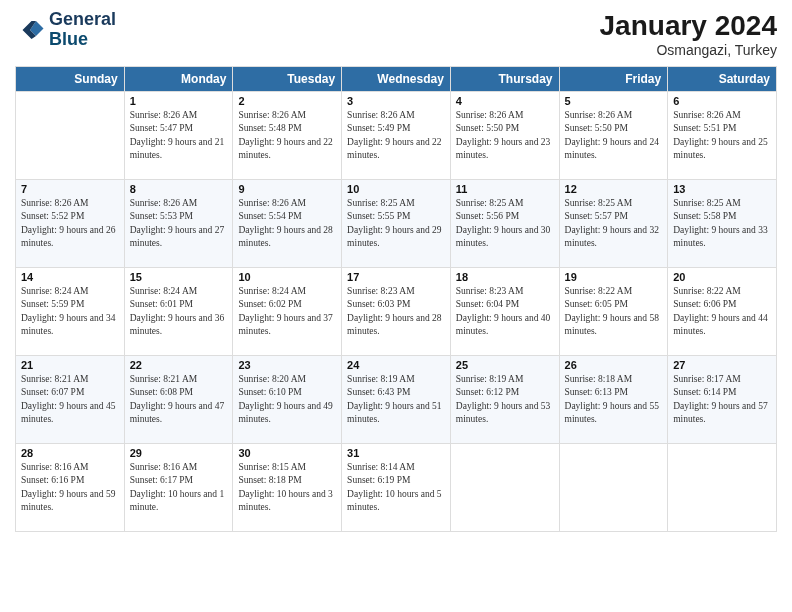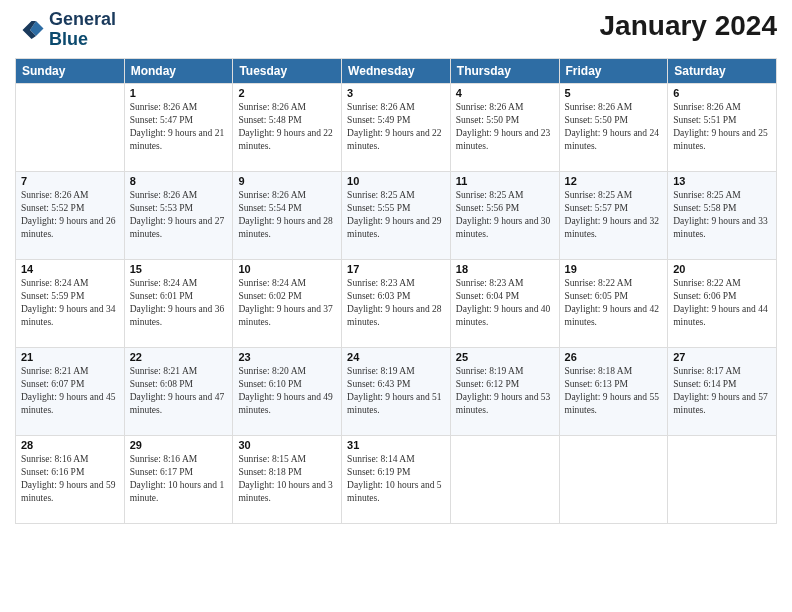--- a/index.html
+++ b/index.html
@@ -52,21 +52,21 @@
     .calendar {
       width: 100%;
       border-collapse: collapse;
     }
     .calendar th {
       background-color: #2e6da4;
       color: #fff;
       font-size: 12px;
       font-weight: bold;
       padding: 5px 6px;
-      text-align: left;
+      text-align: right;
       border: 1px solid #ddd;
     }
     .calendar td {
       border: 1px solid #ddd;
       vertical-align: top;
       padding: 3px 5px;
       width: calc(100% / 7);
       height: 88px;
       font-size: 9.5px;
       color: #222;
@@ -102,20 +102,21 @@
         <polygon points="28,8 38,18 28,28 20,20" fill="#2e6da4"></polygon>
         <polygon points="28,8 20,20 28,28 22,32 10,20 22,8" fill="#1a3a5c"></polygon>
       </svg>
       <div class="logo-text">
         <div>General</div>
         <div style="color:#0c4a6e;">Blue</div>
       </div>
     </div>
     <div class="title-block">
       <div class="month-title">January 2024</div>
+      <div class="location">Osmangazi, Turkey</div>
     </div>
   </div>
 
   <table class="calendar">
     <thead>
       <tr>
         <th>Sunday</th>
         <th>Monday</th>
         <th>Tuesday</th>
         <th>Wednesday</th>
@@ -273,21 +274,21 @@
           <div>Sunrise: 8:23 AM</div>
           <div>Sunset: 6:04 PM</div>
           <div>Daylight: 9 hours and 40 minutes.</div>
         </div>
       </td>
           <td>
         <span class="day-num">19</span>
         <div class="cell-text">
           <div>Sunrise: 8:22 AM</div>
           <div>Sunset: 6:05 PM</div>
-          <div>Daylight: 9 hours and 42 minutes.</div>
+          <div>Daylight: 9 hours and 58 minutes.</div>
         </div>
       </td>
           <td>
         <span class="day-num">20</span>
         <div class="cell-text">
           <div>Sunrise: 8:22 AM</div>
           <div>Sunset: 6:06 PM</div>
           <div>Daylight: 9 hours and 44 minutes.</div>
         </div>
       </td>

